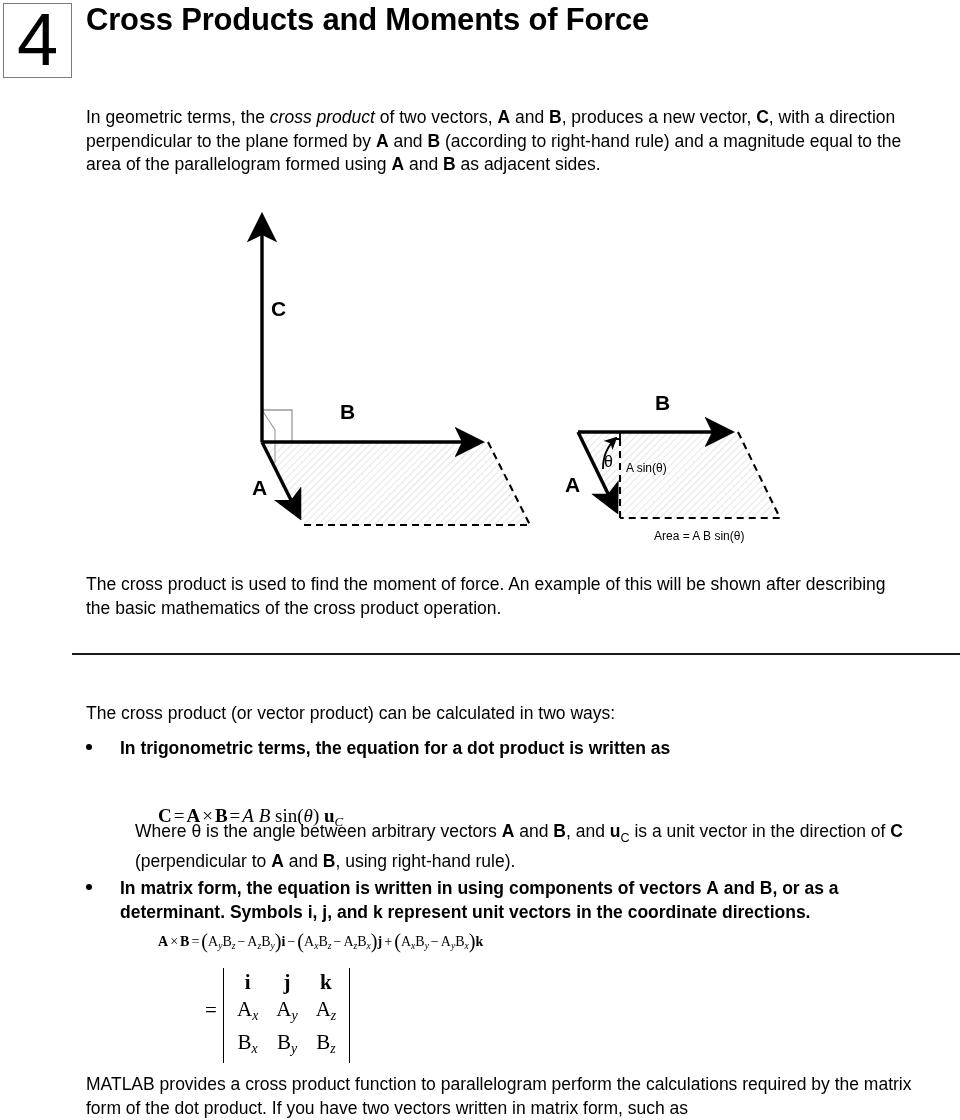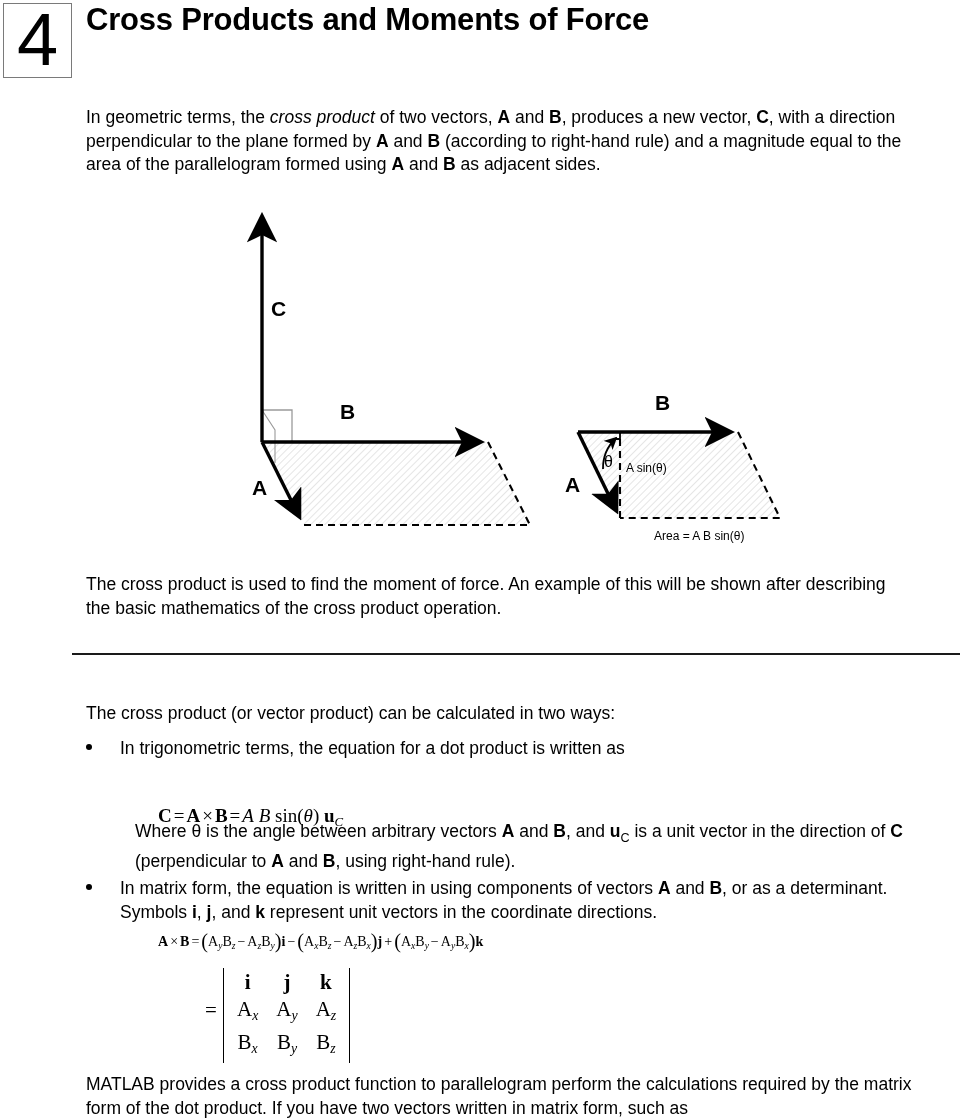--- a/index.html
+++ b/index.html
@@ -90,20 +90,21 @@
   #matlab-para {
     left: 86px; top: 1073px;
     width: 848px;
   }
 
   
   .bullet-row {
     position: absolute;
     font-size: 17.5px;
     line-height: 23.5px;
+    font-weight: bold;
   }
   .bullet-dot {
     position: absolute;
     left: 0; top: 7px;
     width: 6px; height: 6px;
     border-radius: 50%;
     background: #000;
   }
   .bullet-text {
     display: block;

